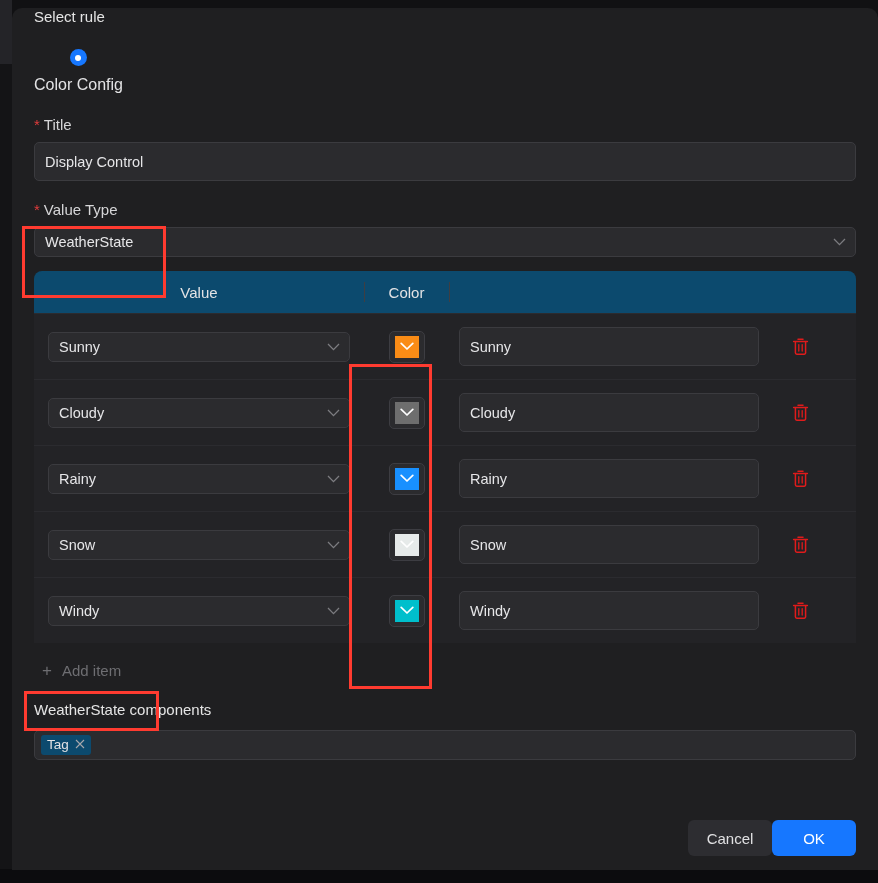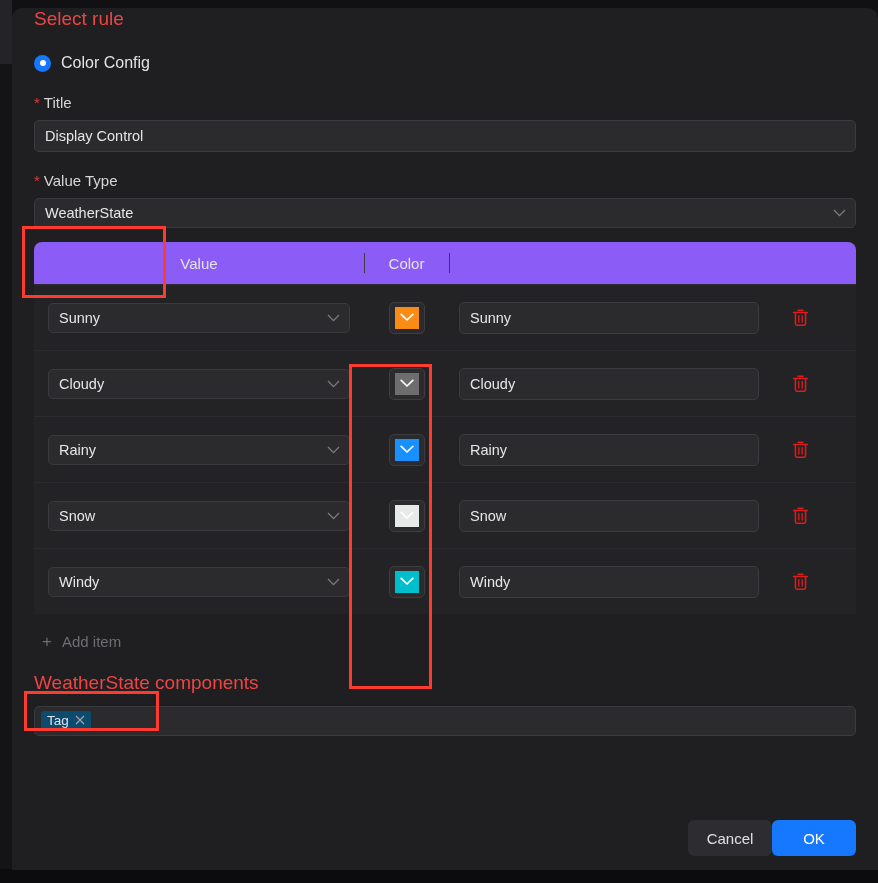--- a/index.html
+++ b/index.html
@@ -88,33 +88,34 @@
     font-size: 15px;
     line-height: 18px;
     margin: 0 0 8px 0;
   }
   .req-star {
     color: #e03c3c;
     margin-right: 4px;
     font-size: 15px;
   }
   .section-label {
-    color: #ef4444;
-    font-size: 19px;
+    color: #e5e5e5;
+    font-size: 15px;
     margin: 0;
   }
 
   .radio-row {
     display: flex;
     align-items: center;
     gap: 10px;
     margin-top: 24px;
     margin-bottom: 22px;
     cursor: pointer;
     width: fit-content;
+    flex-direction: column;
   }
   .radio-outer {
     width: 17px; height: 17px;
     border-radius: 50%;
     background: #1677ff;
     display: flex; align-items: center; justify-content: center;
     flex: none;
   }
   .radio-inner {
     width: 6px; height: 6px;
@@ -122,21 +123,21 @@
     background: #ffffff;
   }
   .radio-label {
     color: #e3e3e5;
     font-size: 16px;
   }
 
   .text-input {
     box-sizing: border-box;
     width: 100%;
-    height: 32px;
+    height: 39px;
     background: #2b2b2e;
     border: 1px solid #3b3b3f;
     border-radius: 5px;
     color: #e6e6e8;
     font-size: 14.5px;
     font-family: "Liberation Sans", sans-serif;
     padding: 0 10px;
     outline: none;
     display: flex;
     align-items: center;
@@ -172,21 +173,21 @@
   
   .rules-table {
     margin-top: 14px;
     background: #232326;
     border-radius: 8px 8px 0 0;
     overflow: hidden;
   }
   .rules-head {
     display: flex;
     height: 42px;
-    background: #8b5cf6;
+    background: #0c4a6e;
     align-items: stretch;
   }
   .rules-head .cell {
     display: flex;
     align-items: center;
     justify-content: center;
     color: #e3e3e5;
     font-size: 15px;
     position: relative;
   }

